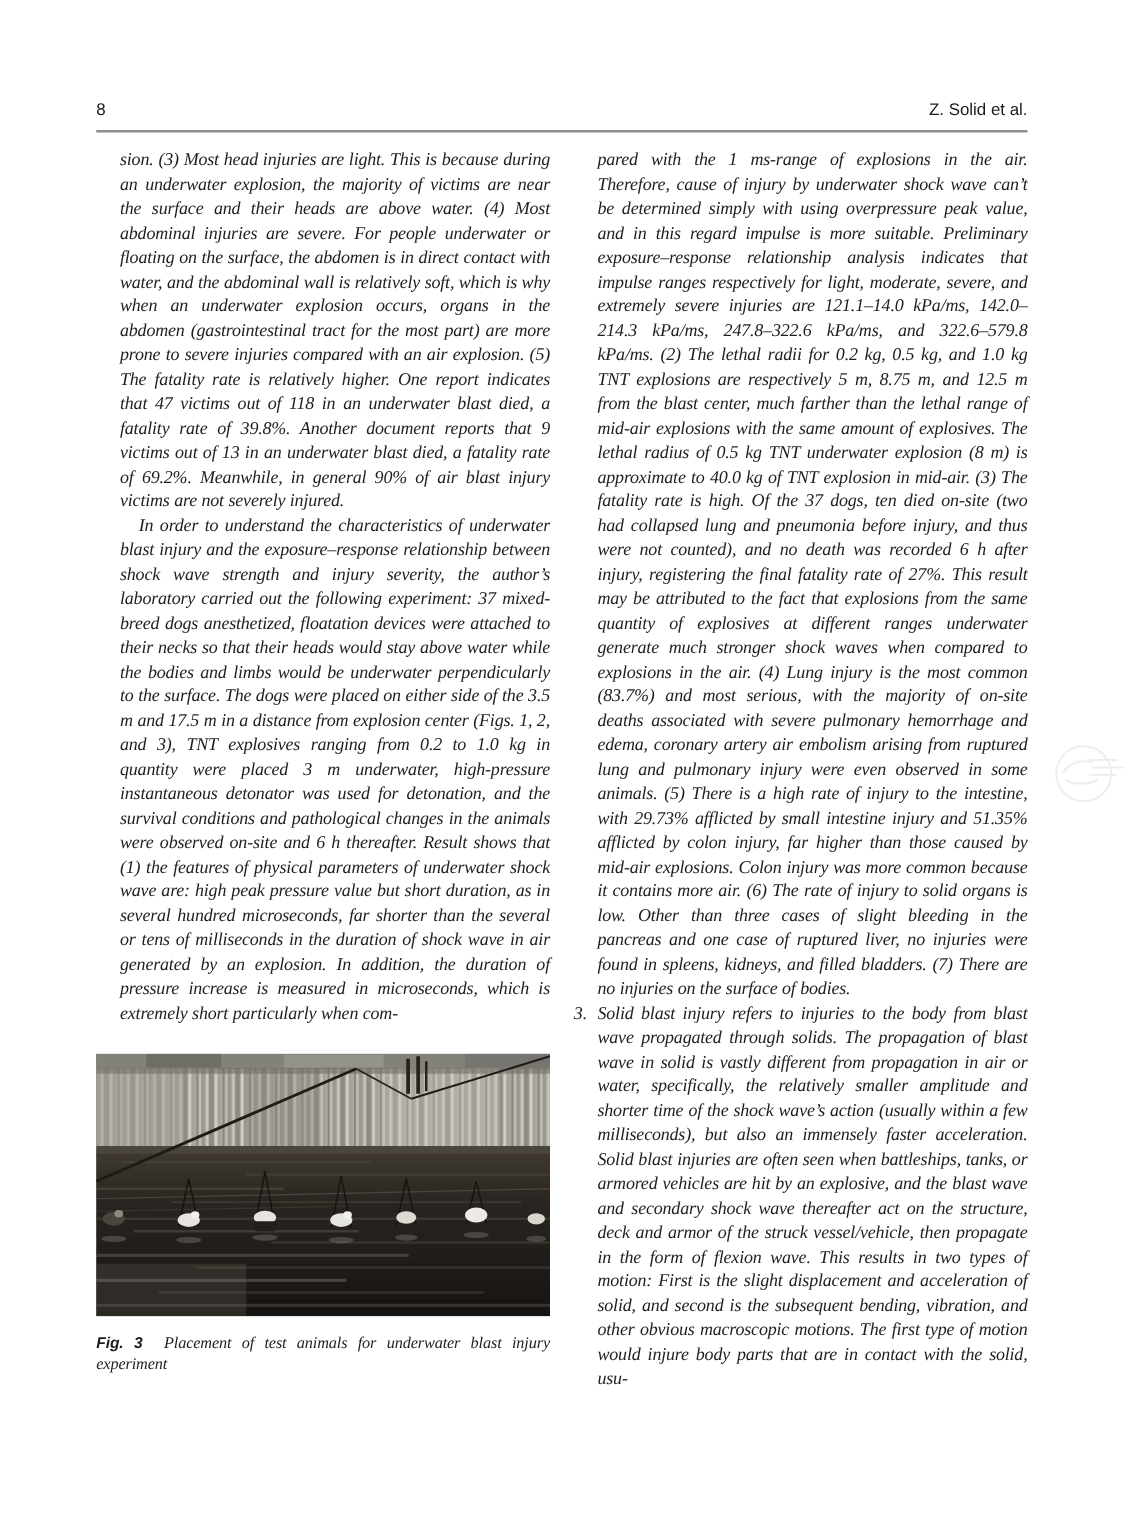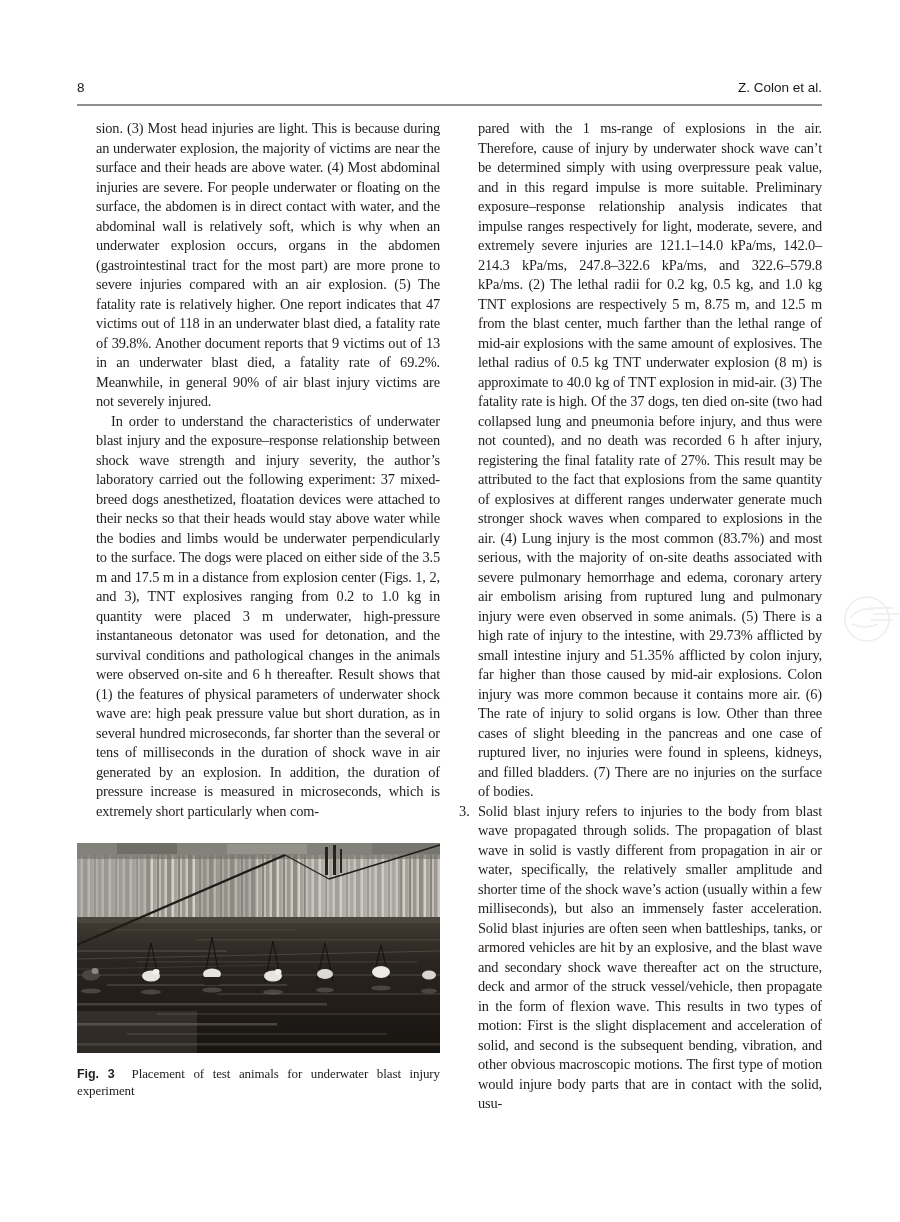--- a/index.html
+++ b/index.html
@@ -16,21 +16,21 @@
     display:flex; justify-content:space-between; align-items:baseline;
     font-family:"Liberation Sans", sans-serif;
     font-size:13.5px; color:#1b1917;
   }
   .rule {
     position:absolute; top:104px; left:77px; right:78px;
     height:2px; background:#8f8f8f;
   }
   .cols {
     position:absolute; top:119px; left:77px;
-    display:flex; gap:19px;
+    display:flex; gap:19px;font-style:italic;
   }
   .col { width:363px; }
   .body {
     margin:0;
     font-size:14.4px;
     line-height:19.5px;
     text-align:justify;
     letter-spacing:-0.15px;
     word-spacing:0.2px;
   }
@@ -56,21 +56,21 @@
   }
   .watermark { position:absolute; left:840px; top:588px; }
 </style>
 </head>
 <body>
 
 <div class="page">
 
   <div class="hdr">
     <span>8</span>
-    <span>Z. Colon et al.</span>
+    <span>Z. Solid et al.</span>
   </div>
   <div class="rule"></div>
 
   <main class="cols">
 
     <section class="col">
       <p class="body ind">sion. (3) Most head injuries are light. This is because during an underwater explosion, the majority of victims are near the surface and their heads are above water. (4) Most abdominal injuries are severe. For people underwater or floating on the surface, the abdomen is in direct contact with water, and the abdominal wall is relatively soft, which is why when an underwater explosion occurs, organs in the abdomen (gastrointestinal tract for the most part) are more prone to severe injuries compared with an air explosion. (5) The fatality rate is relatively higher. One report indicates that 47 victims out of 118 in an underwater blast died, a fatality rate of 39.8%. Another document reports that 9 victims out of 13 in an underwater blast died, a fatality rate of 69.2%. Meanwhile, in general 90% of air blast injury victims are not severely injured.</p>
       <p class="body ind first-indent">In order to understand the characteristics of underwater blast injury and the exposure–response relationship between shock wave strength and injury severity, the author’s laboratory carried out the following experiment: 37 mixed-breed dogs anesthetized, floatation devices were attached to their necks so that their heads would stay above water while the bodies and limbs would be underwater perpendicularly to the surface. The dogs were placed on either side of the 3.5 m and 17.5 m in a distance from explosion center (Figs. 1, 2, and 3), TNT explosives ranging from 0.2 to 1.0 kg in quantity were placed 3 m underwater, high-pressure instantaneous detonator was used for detonation, and the survival conditions and pathological changes in the animals were observed on-site and 6 h thereafter. Result shows that (1) the features of physical parameters of underwater shock wave are: high peak pressure value but short duration, as in several hundred microseconds, far shorter than the several or tens of milliseconds in the duration of shock wave in air generated by an explosion. In addition, the duration of pressure increase is measured in microseconds, which is extremely short particularly when com-</p>
 
       <figure>

